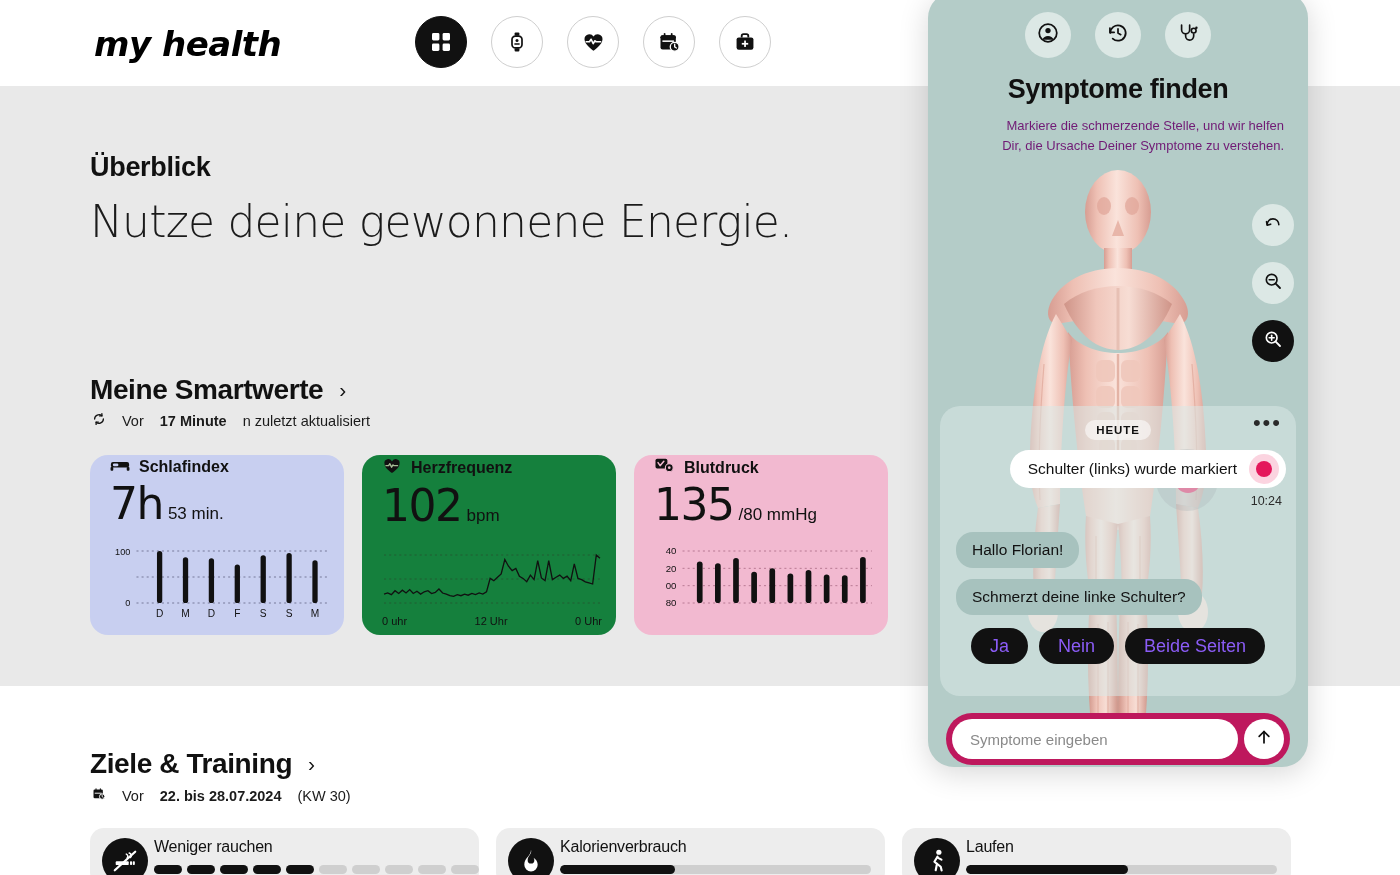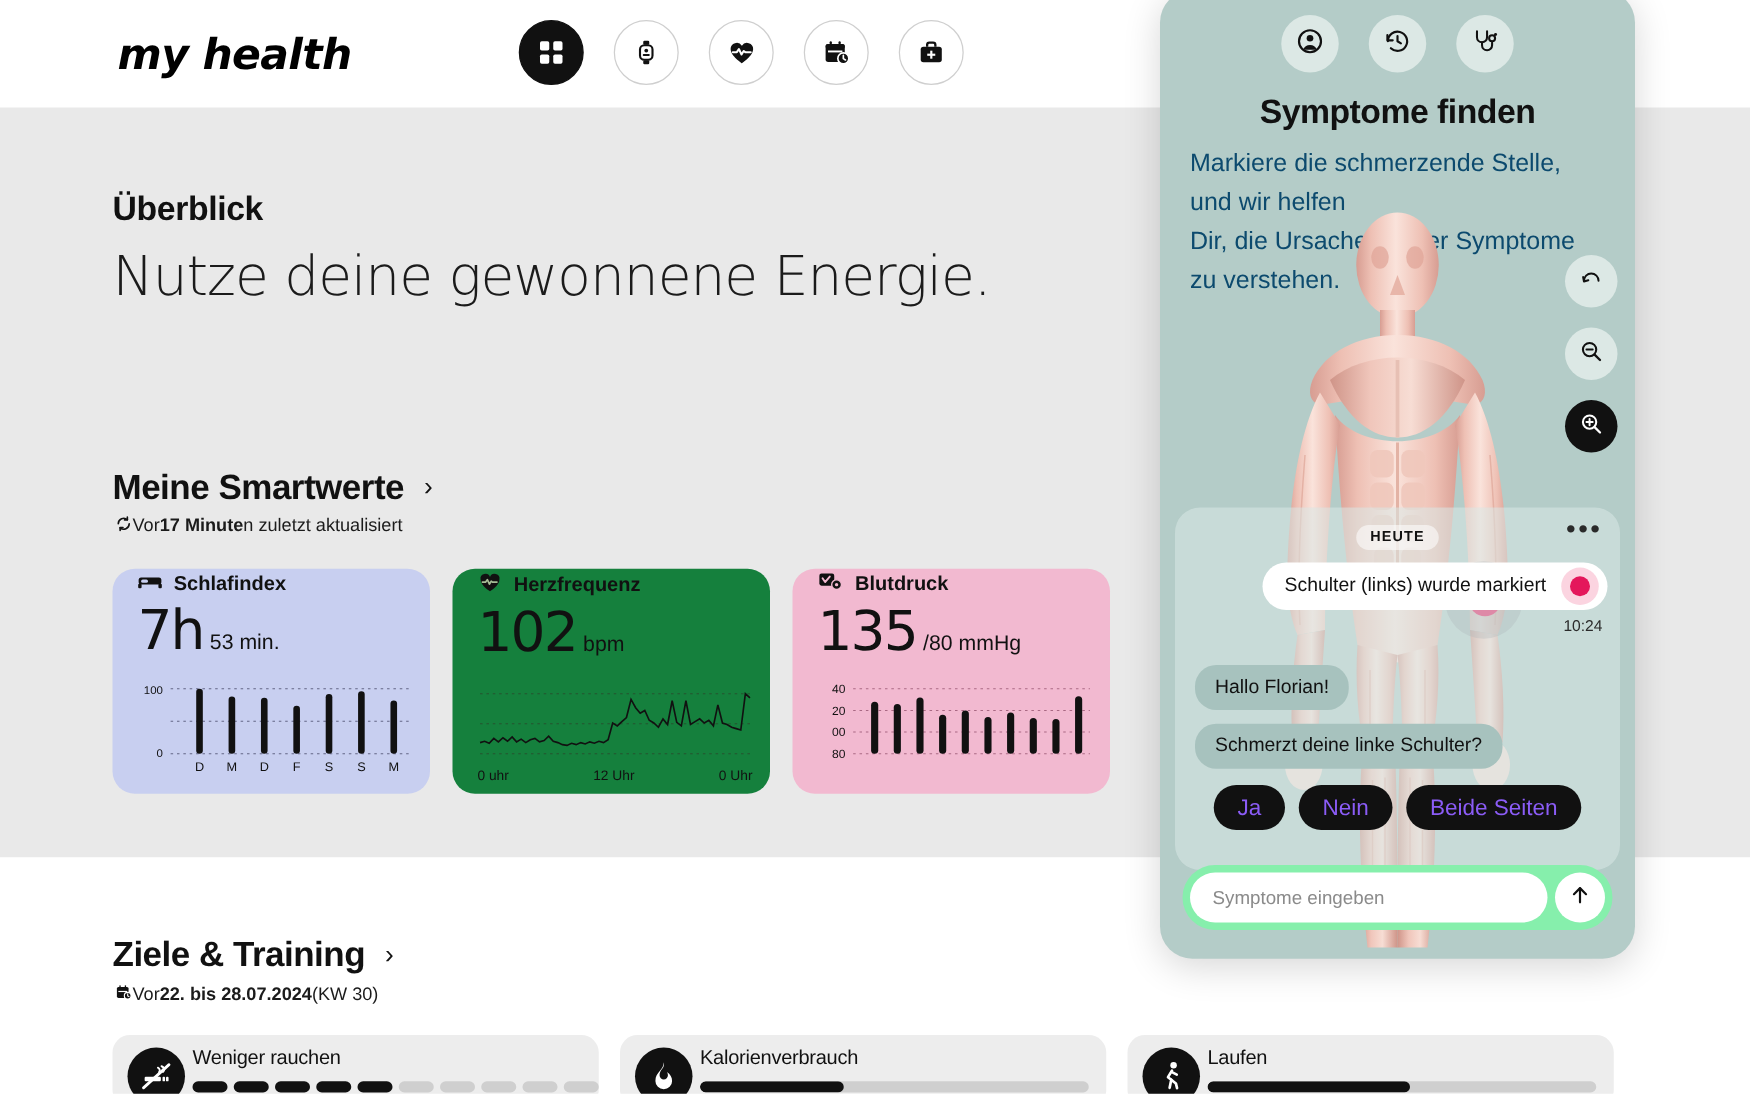--- a/index.html
+++ b/index.html
@@ -48,21 +48,21 @@
   }
   .subtext {
     position: absolute; left: 90px; top: 266px;
     font-size: 17.5px; font-weight: 400; color: #1b1b1b; line-height: 1.55;
   }
 
   
   .sec-head { position: absolute; display:flex; align-items:center; gap:16px; }
   .sec-title { font-size: 28px; font-weight: 700; color:#111; letter-spacing:-0.4px; }
   .chev { font-size: 21px; color:#111; font-weight: 400; }
-  .sec-meta { position:absolute; display:flex; align-items:center; gap:0;
+  .sec-meta { position:absolute; display:flex; align-items:center; gap:16px;
               font-size:14.5px; color:#1b1b1b; }
   .sec-meta b { font-weight: 700; }
 
   
   .cards { position: absolute; left: 90px; top: 455px; display: flex; gap: 18px; }
   .card {
     width: 254px; height: 180px; border-radius: 18px; padding: 2px 20px 14px 20px;
     position: relative; overflow: hidden;
   }
   .card.sleep { background: #c8cff0; }
@@ -102,22 +102,22 @@
     background: #b4ccc8; border-radius: 26px;
     box-shadow: 0 6px 30px rgba(0,0,0,0.16);
     overflow: hidden;
   }
   .phone-top { position:absolute; top: 20px; left:0; width:380px;
                display:flex; justify-content:center; gap: 24px; }
   .ptbtn { width: 46px; height: 46px; border-radius: 50%; background: #dce8e5;
            display:flex; align-items:center; justify-content:center; cursor:pointer; }
   .phone-title { position:absolute; top: 82px; width: 380px; text-align:center;
                  font-size: 27px; font-weight: 700; color:#111; letter-spacing:-0.4px; }
-  .phone-sub { position:absolute; top: 124px; width: 380px; text-align:left;
-               font-size: 20px; color:#0c4a6e; line-height: 1.55; padding: 0 24px; }
+  .phone-sub { position:absolute; top: 124px; width: 380px; text-align:right;
+               font-size: 13px; color:#701a75; line-height: 1.55; padding: 0 24px; }
 
   
   .bodywrap { position:absolute; top: 172px; left: 0; width: 380px; height: 600px; overflow: hidden; }
   .bodysvg { position:absolute; left: 50%; transform: translateX(-50%); top: 0; }
 
   .pain-halo { position:absolute; left: 228px; top: 285px; width: 62px; height: 62px;
                border-radius:50%; background: rgba(120,120,130,0.33); }
   .pain-dot { position:absolute; left: 247px; top: 303px; width: 26px; height: 26px;
               border-radius: 50%; background: #e4175b; }
 
@@ -146,22 +146,22 @@
   .ts { position:absolute; right: 14px; top: 88px; font-size: 12.5px; color:#2b2b2b; }
   .bubble-in { position:absolute; left: 16px; background: #a7c2be; border-radius: 17px;
                padding: 9px 16px; font-size: 15.5px; color:#111; }
   .b1 { top: 126px; }
   .b2 { top: 173px; }
   .chips { position:absolute; top: 222px; left: 0; width: 356px;
            display:flex; justify-content:center; gap: 11px; }
   .chip { background:#111; color:#8b5cf6; border-radius: 19px; height: 36px;
           display:flex; align-items:center; padding: 0 19px; font-size: 18px; cursor:pointer; }
 
-  .inputwrap { position:absolute; left: 18px; bottom: 23px; width: 344px; height: 52px;
-               background:#86efac; border-radius: 26px; display:flex; align-items:center;
+  .inputwrap { position:absolute; left: 18px; bottom: 2px; width: 344px; height: 52px;
+               background:#be185d; border-radius: 26px; display:flex; align-items:center;
                padding: 0 6px 0 6px; gap: 6px; }
   .inputfield { flex: 1; height: 40px; border-radius: 20px; background:#fff; border: none;
                 padding: 0 18px; font-size: 15px; color:#111;
                 font-family:"Liberation Sans", sans-serif; outline: none; }
   .inputfield::placeholder { color: #8a8a8a; }
   .sendbtn { width: 40px; height: 40px; border-radius:50%; background:#fff;
              display:flex; align-items:center; justify-content:center; cursor:pointer; }
 </style>
 </head>
 <body>

